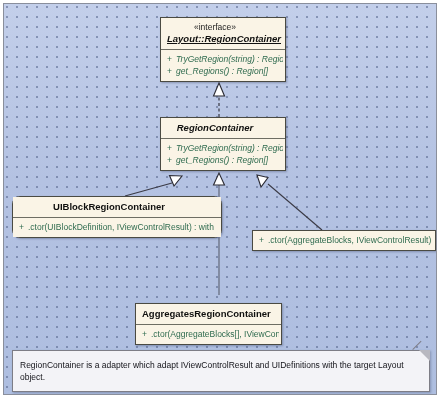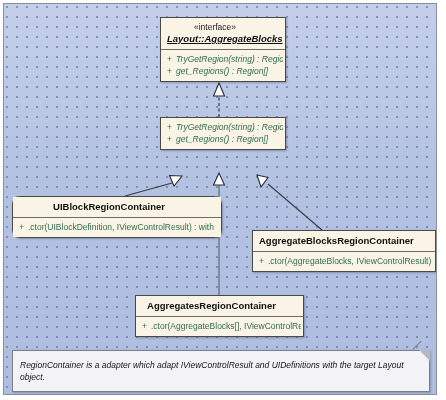--- a/index.html
+++ b/index.html
@@ -99,21 +99,20 @@
   .member.italic .sig { font-style: italic; }
 
   
   .uml-note {
     position: absolute;
     box-sizing: border-box;
     background: #f3f3f7;
     border: 1px solid #7d7d86;
     box-shadow: 1px 1px 2px rgba(40,50,80,0.3);
     z-index: 5;
-    font-style: italic;
   }
   .note-fold {
     position: absolute;
     right: -1px;
     top: -1px;
     width: 0; height: 0;
     border-left: 11px solid transparent;
     border-top: 11px solid #b8b8c0;
   }
   .note-fold-edge {
@@ -171,35 +170,38 @@
 
       <g>
         <line x1="318" y1="226" x2="264" y2="180" stroke="#3a3a45" stroke-width="1.1"></line>
         <polygon points="253,171 257,183 264,173.5" fill="#ffffff" stroke="#2a2a33" stroke-width="1.1"></polygon>
       </g>
     </svg>
 
     <div class="uml-box" style="left:156px; top:13px; width:126px;">
       <div class="uml-head">
         <span class="stereotype">«interface»</span>
-        <span class="cls-name italic underline">Layout::AggregateBlocks</span>
+        <span class="cls-name italic underline">Layout::RegionContainer</span>
       </div>
       <div class="uml-body">
         <div class="member italic">
           <span class="vis">+</span>
           <span class="sig">TryGetRegion(string) : Region</span>
         </div>
         <div class="member italic">
           <span class="vis">+</span>
           <span class="sig">get_Regions() : Region[]</span>
         </div>
       </div>
     </div>
 
     <div class="uml-box" style="left:156px; top:113px; width:126px;">
+      <div class="uml-head">
+        <span class="cls-name italic">RegionContainer</span>
+      </div>
       <div class="uml-body">
         <div class="member italic">
           <span class="vis">+</span>
           <span class="sig">TryGetRegion(string) : Region</span>
         </div>
         <div class="member italic">
           <span class="vis">+</span>
           <span class="sig">get_Regions() : Region[]</span>
         </div>
       </div>
@@ -211,32 +213,29 @@
       </div>
       <div class="uml-body">
         <div class="member">
           <span class="vis">+</span>
           <span class="sig">.ctor(UIBlockDefinition, IViewControlResult) : with</span>
         </div>
       </div>
     </div>
 
     <div class="uml-box" style="left:248px; top:226px; width:184px;">
-      <div class="uml-head">
-        <span class="cls-name">AggregateBlocksRegionContainer</span>
-      </div>
       <div class="uml-body">
         <div class="member">
           <span class="vis">+</span>
           <span class="sig">.ctor(AggregateBlocks, IViewControlResult) : void</span>
         </div>
       </div>
     </div>
 
-    <div class="uml-box" style="left:131px; top:291px; width:169px;">
+    <div class="uml-box" style="left:131px; top:299px; width:147px;">
       <div class="uml-head">
         <span class="cls-name">AggregatesRegionContainer</span>
       </div>
       <div class="uml-body">
         <div class="member">
           <span class="vis">+</span>
           <span class="sig">.ctor(AggregateBlocks[], IViewControlResult) : void</span>
         </div>
       </div>
     </div>

